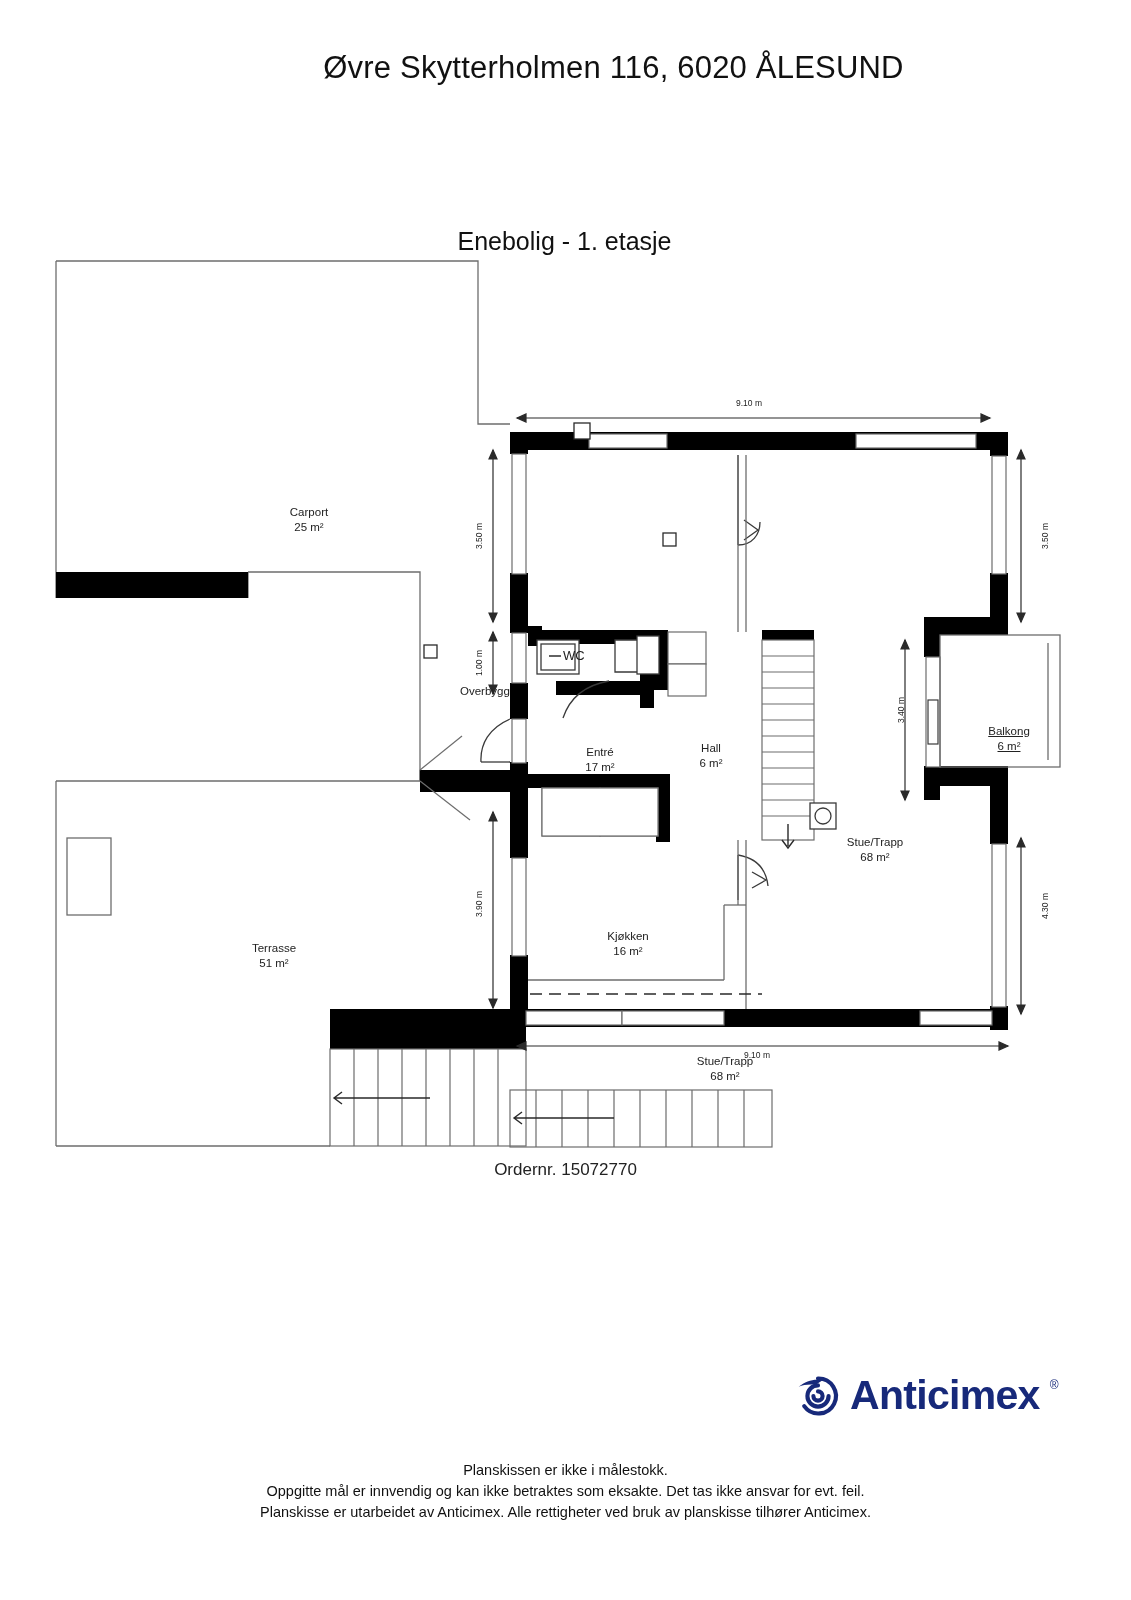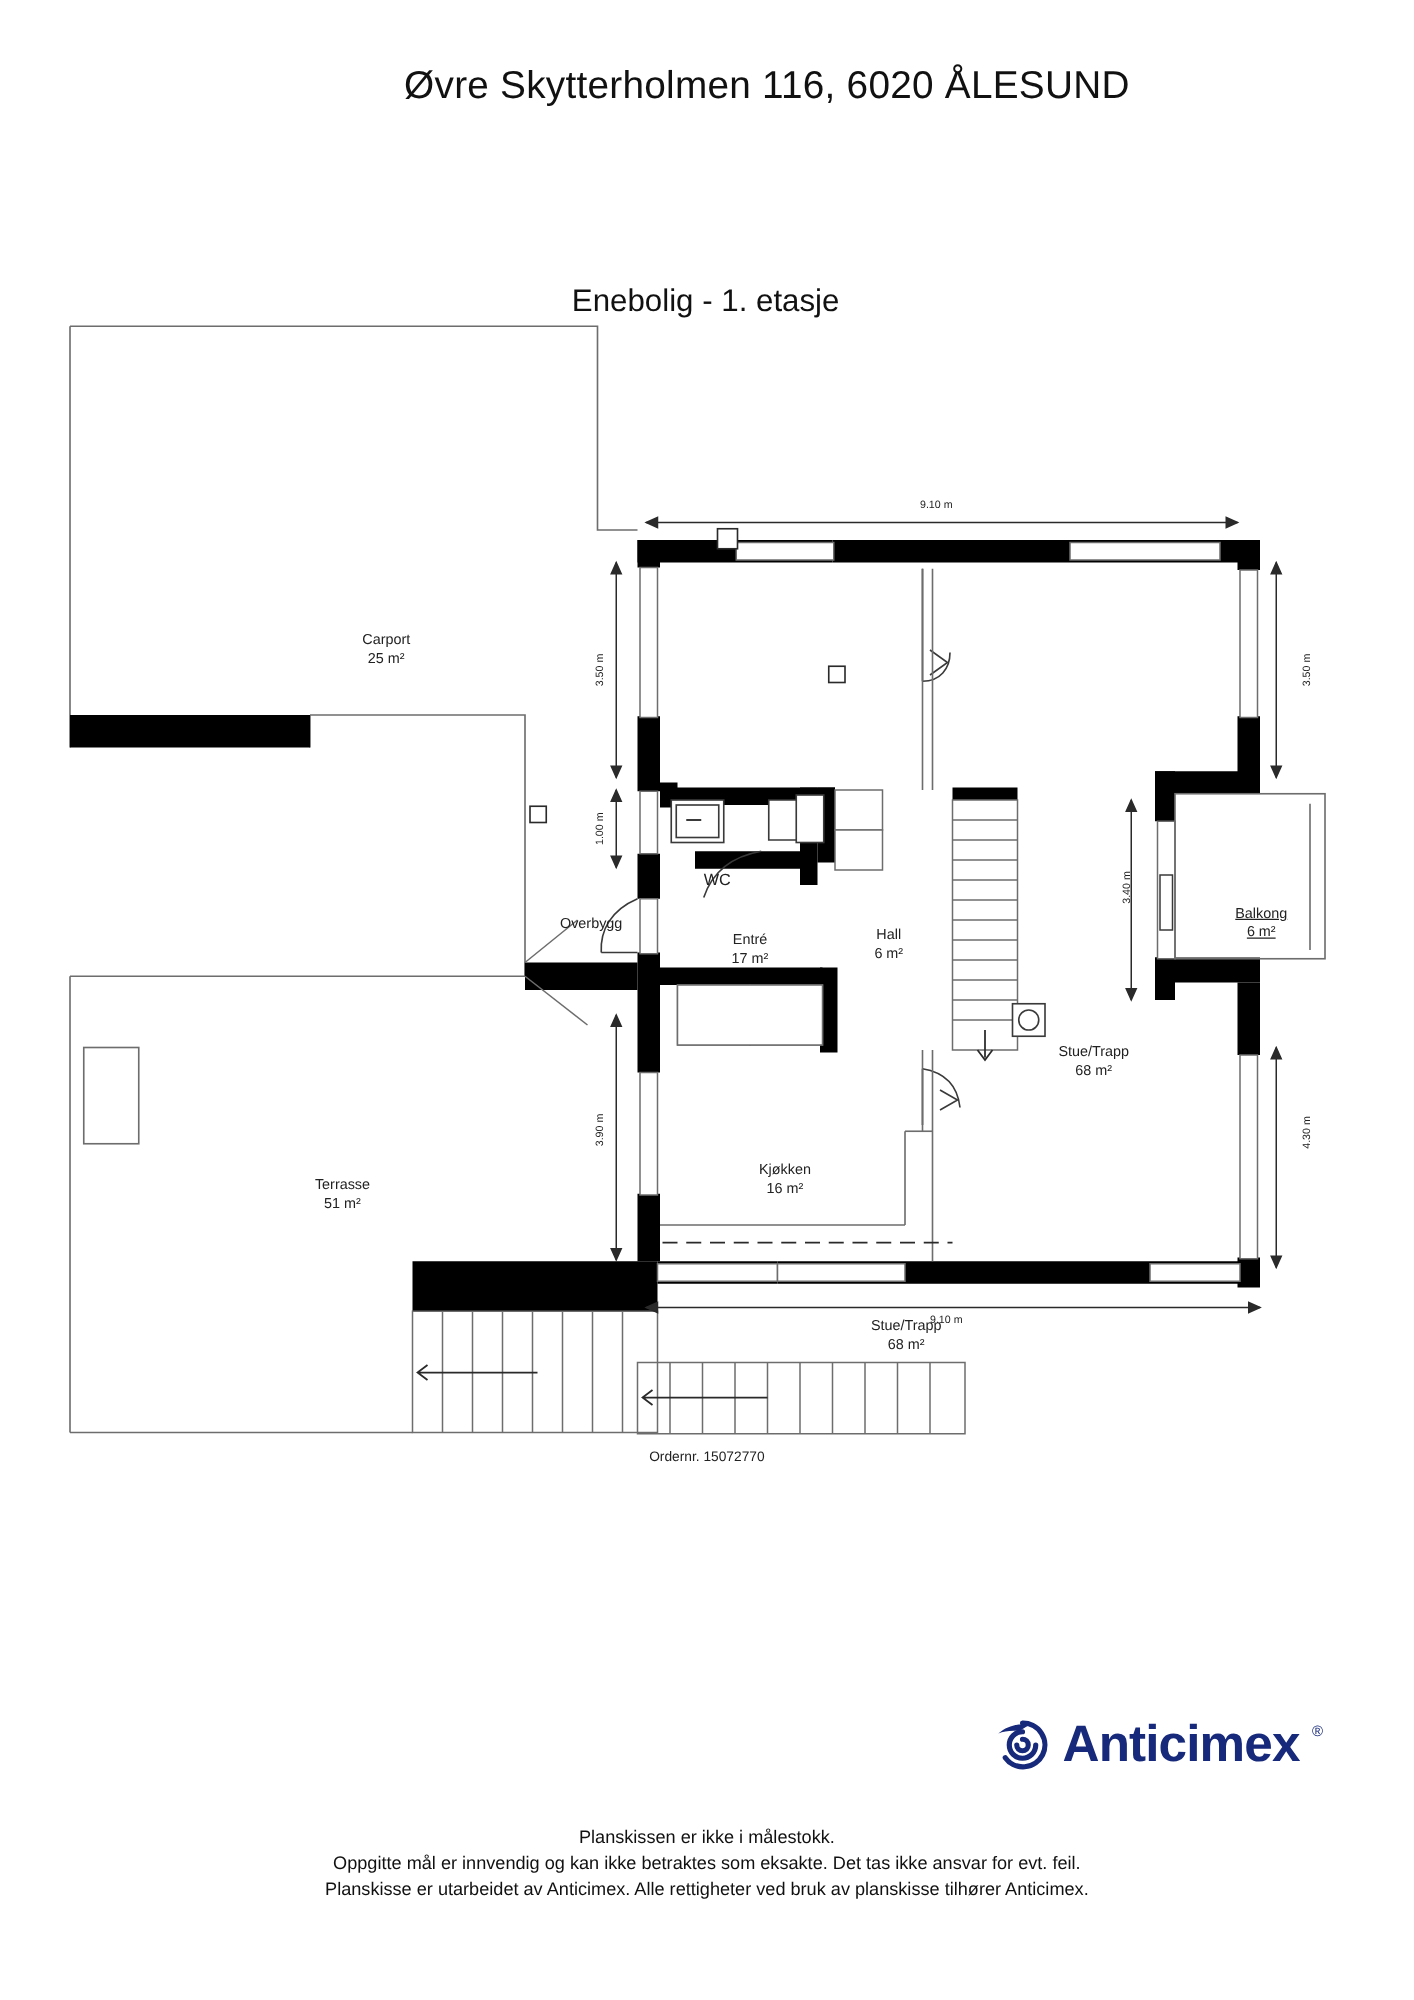--- a/index.html
+++ b/index.html
@@ -19,25 +19,25 @@
 
   
   .room-label{position:absolute;text-align:center;font-size:11.5px;line-height:14.5px;
               color:#222;white-space:nowrap;margin-top:24px;}
   .room-label .nm{display:block;}
   .room-label .ar{display:block;}
 
   .dim-label{position:absolute;font-size:8.5px;color:#222;white-space:nowrap;}
   .dim-label.vert{transform-origin:center center;}
 
-  .plain-label{position:absolute;font-size:11.5px;color:#222;white-space:nowrap;margin-top:48px;}
+  .plain-label{position:absolute;font-size:11.5px;color:#222;white-space:nowrap;}
 
   
   #order-no{position:absolute;top:1160px;left:0;width:1131px;text-align:center;
-            font-size:11px;color:#222;}
+            font-size:17px;color:#222;}
 
   
   #logo{position:absolute;left:795px;top:1372px;display:flex;align-items:center;gap:9px;}
   #logo .mark{width:46px;height:46px;display:block;}
   #logo .word{font-size:41px;font-weight:700;color:#17297a;letter-spacing:-0.7px;
               font-family:"Liberation Sans",sans-serif;}
   #logo .reg{font-size:12px;color:#17297a;align-self:flex-start;margin-top:6px;margin-left:1px;}
 
   
   #footer{position:absolute;left:0;top:1460px;width:1131px;text-align:center;
@@ -315,21 +315,21 @@
   <div class="room-label" style="left:954px;top:700px;width:110px;text-decoration:underline;">
     <span class="nm">Balkong</span>
     <span class="ar">6 m²</span>
   </div>
 
   <div class="room-label" style="left:219px;top:917px;width:110px;">
     <span class="nm">Terrasse</span>
     <span class="ar">51 m²</span>
   </div>
 
-  <div class="plain-label" style="left:448px;top:685px;">Overbygg</div>
+  <div class="plain-label" style="left:460px;top:685px;">Overbygg</div>
 
   <div class="dim-label" style="left:736px;top:398px;">9.10 m</div>
 
   <div class="dim-label vert" style="left:466px;top:531px;transform:rotate(-90deg);">3.50 m</div>
 
   <div class="dim-label vert" style="left:466px;top:658px;transform:rotate(-90deg);">1.00 m</div>
 
   <div class="dim-label vert" style="left:466px;top:899px;transform:rotate(-90deg);">3.90 m</div>
 
   <div class="dim-label vert" style="left:1032px;top:531px;transform:rotate(-90deg);">3.50 m</div>

